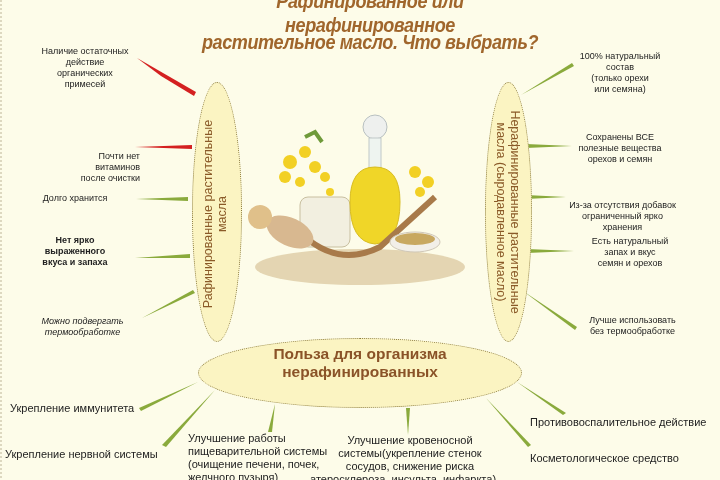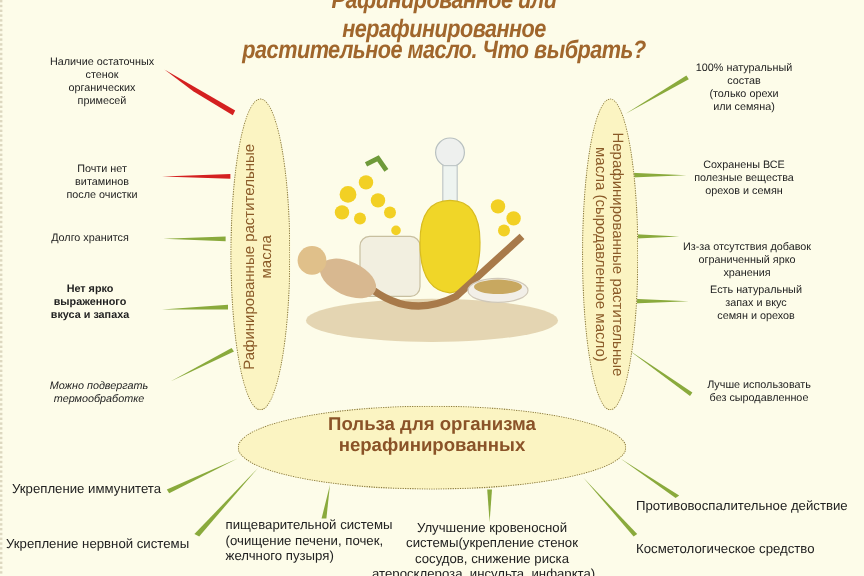--- a/index.html
+++ b/index.html
@@ -90,25 +90,25 @@
 <div class="vt" style="left:403px;top:198px;width:210px;white-space:normal;transform:rotate(90deg);">Нерафинированные растительные масла (сыродавленное масло)</div>
 
 <div class="ell" style="left:198px;top:338px;width:322px;height:68px;"></div>
 <div class="center-title">
   <div>Польза для организма</div>
   <div>нерафинированных</div>
 </div>
 
 <div class="lbl" style="left:30px;top:46px;width:110px;">
   <div>Наличие остаточных</div>
-  <div>стенок</div>
+  <div>действие</div>
   <div>органических</div>
   <div>примесей</div>
 </div>
-<div class="lbl" style="left:30px;top:135px;width:110px;">
+<div class="lbl" style="left:30px;top:151px;width:110px;text-align:right;">
   <div>Почти нет</div>
   <div>витаминов</div>
   <div>после очистки</div>
 </div>
 <div class="lbl" style="left:20px;top:193px;width:110px;">
   <div>Долго хранится</div>
 </div>
 <div class="lbl" style="left:20px;top:235px;width:110px;font-weight:bold;">
   <div>Нет ярко</div>
   <div>выраженного</div>
@@ -135,26 +135,27 @@
   <div>ограниченный ярко</div>
   <div>хранения</div>
 </div>
 <div class="lbl" style="left:575px;top:236px;width:110px;">
   <div>Есть натуральный</div>
   <div>запах и вкус</div>
   <div>семян и орехов</div>
 </div>
 <div class="lbl" style="left:575px;top:315px;width:115px;">
   <div>Лучше использовать</div>
-  <div>без сыродавленное</div>
+  <div>без термообработке</div>
 </div>
 
 <div class="lbl2" style="left:10px;top:402px;">Укрепление иммунитета</div>
 <div class="lbl2" style="left:5px;top:448px;">Укрепление нервной системы</div>
 <div class="lbl2" style="left:188px;top:432px;">
+  <div>Улучшение работы</div>
   <div>пищеварительной системы</div>
   <div>(очищение печени, почек,</div>
   <div>желчного пузыря)</div>
 </div>
 <div class="lbl2" style="left:330px;top:434px;width:160px;text-align:center;">
   <div>Улучшение кровеносной</div>
   <div>системы(укрепление стенок</div>
   <div>сосудов, снижение риска</div>
   <div style="white-space:nowrap;margin-left:-20px;">атеросклероза, инсульта, инфаркта)</div>
 </div>

